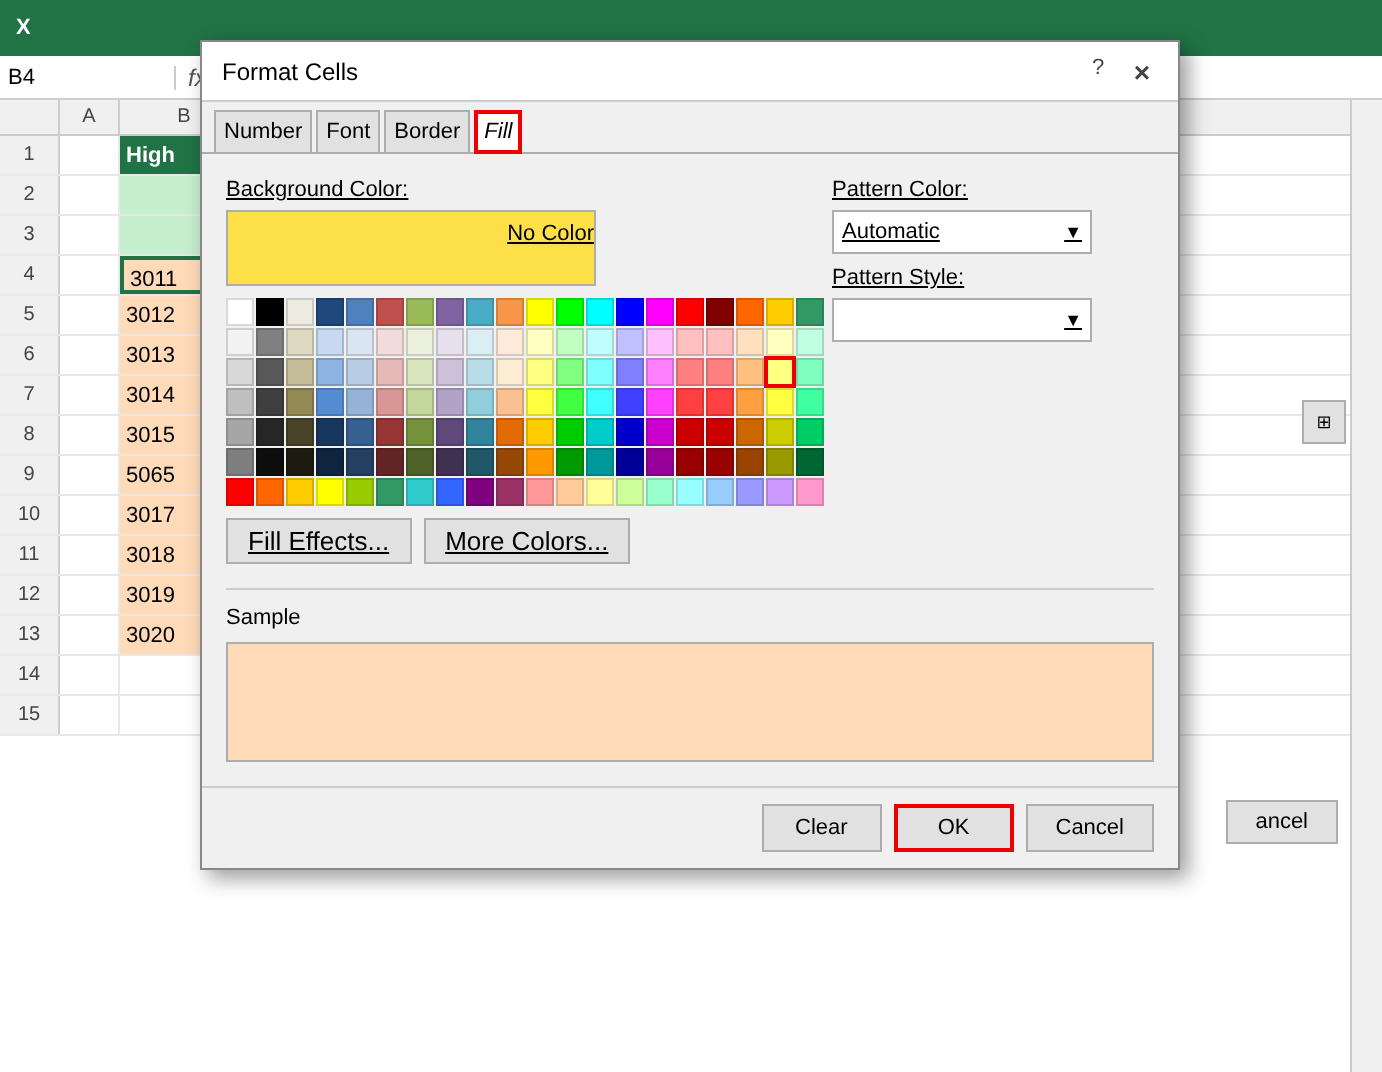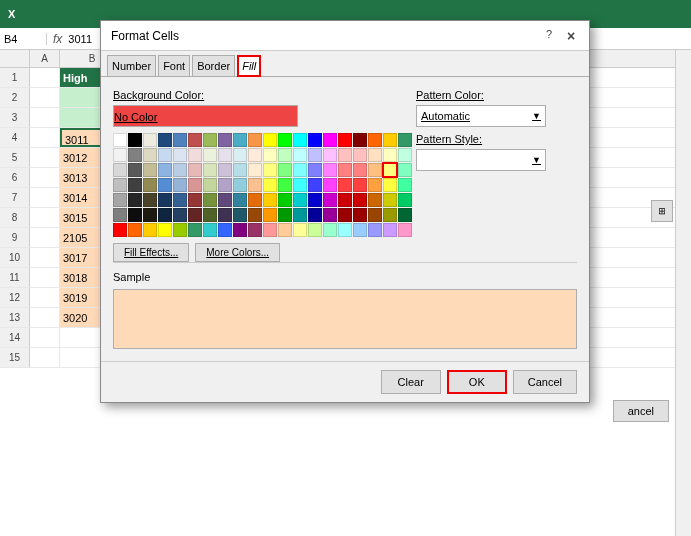--- a/index.html
+++ b/index.html
@@ -39,21 +39,21 @@
       height: 22px;
       background: #fff;
       border-bottom: 1px solid #ccc;
       display: flex;
       align-items: center;
       padding: 0 4px;
       font-size: 11px;
     }
 
     .cell-ref {
-      width: 43px;
+      width: 84px;
       border-right: 1px solid #ccc;
       padding-right: 4px;
       font-size: 11px;
       color: #000;
     }
 
     .formula-icon {
       padding: 0 6px;
       color: #555;
       font-style: italic;
@@ -221,24 +221,24 @@
 
     .section-label {
       font-size: 11px;
       color: #000;
       margin-bottom: 4px;
       text-decoration: underline;
     }
 
     .no-color-btn {
       width: 185px;
-      height: 22px;
-      background: #ef4444;
-      border: 1px solid #adadad;
-      text-align: left;
+      height: 38px;
+      background: #fde047;
+      border: 1px solid #adadad;
+      text-align: right;
       line-height: 22px;
       font-size: 11px;
       cursor: pointer;
       margin-bottom: 6px;
     }
 
     
     .color-grid {
       display: flex;
       flex-direction: column;
@@ -269,21 +269,21 @@
     .fill-buttons {
       display: flex;
       gap: 6px;
       margin-top: 6px;
     }
 
     .fill-btn {
       padding: 3px 10px;
       background: #e1e1e1;
       border: 1px solid #adadad;
-      font-size: 10px;
+      font-size: 13px;
       cursor: pointer;
     }
 
     
     .pattern-color-row {
       display: flex;
       align-items: center;
       gap: 4px;
       margin-bottom: 6px;
     }
@@ -299,20 +299,21 @@
       align-items: center;
       justify-content: space-between;
     }
 
     .dropdown-arrow {
       font-size: 9px;
     }
 
     
     .sample-section {
+      margin-top: 12px;
       border-top: 1px solid #ccc;
       padding-top: 8px;
     }
 
     .sample-label {
       font-size: 11px;
       color: #000;
       margin-bottom: 6px;
     }
 
@@ -463,21 +464,21 @@
         <div class="cell" style="width:65px;background:#FFDAB9">3014</div>
       </div>
       <div class="grid-row">
         <div class="row-num">8</div>
         <div class="cell cell-a"></div>
         <div class="cell" style="width:65px;background:#FFDAB9">3015</div>
       </div>
       <div class="grid-row">
         <div class="row-num">9</div>
         <div class="cell cell-a"></div>
-        <div class="cell" style="width:65px;background:#FFDAB9">2105</div>
+        <div class="cell" style="width:65px;background:#FFDAB9">5065</div>
       </div>
       <div class="grid-row">
         <div class="row-num">10</div>
         <div class="cell cell-a"></div>
         <div class="cell" style="width:65px;background:#FFDAB9">3017</div>
       </div>
       <div class="grid-row">
         <div class="row-num">11</div>
         <div class="cell cell-a"></div>
         <div class="cell" style="width:65px;background:#FFDAB9">3018</div>

